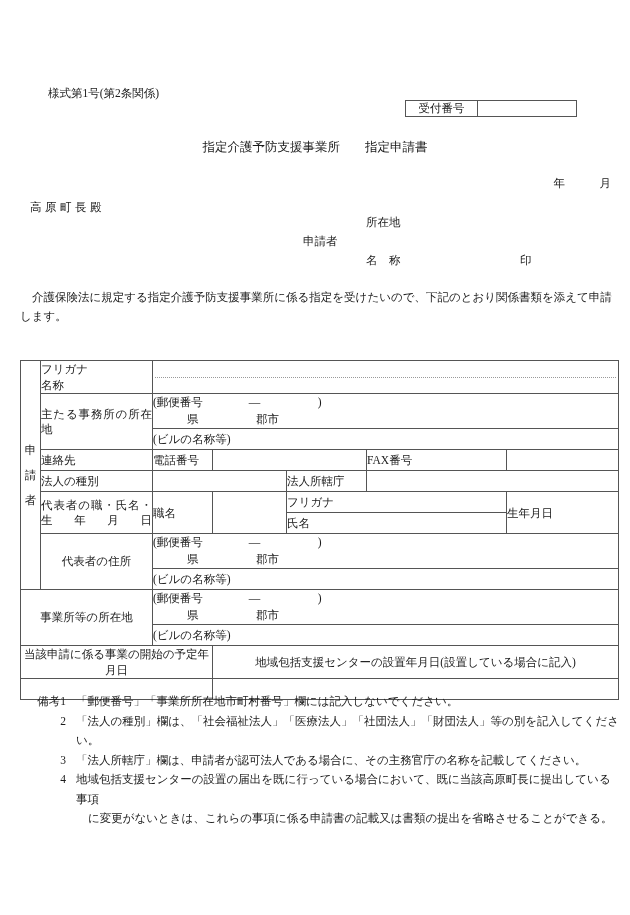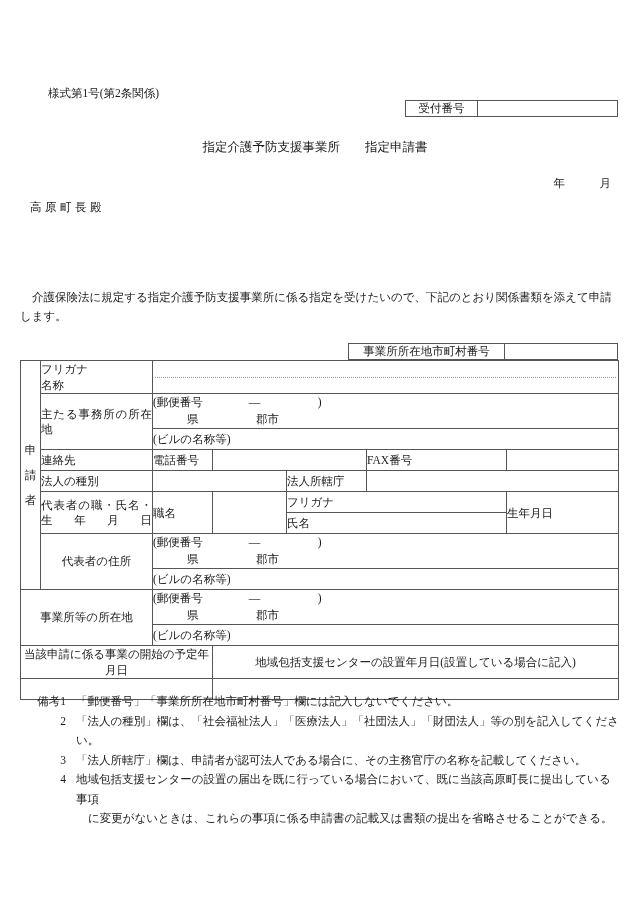--- a/index.html
+++ b/index.html
@@ -28,21 +28,21 @@
     left: 22px;
     top: 86px;
     font-size: 11.5px;
     white-space: nowrap;
     margin-left: 26px;
   }
   .receipt-box {
     position: absolute;
     left: 405px;
     top: 100px;
-    width: 213px;
+    width: 172px;
     height: 17px;
     display: flex;
     border: 1px solid #555;
     box-sizing: border-box;
   }
   .receipt-label {
     width: 72px;
     border-right: 1px solid #555;
     box-sizing: border-box;
     text-align: center;
@@ -259,27 +259,29 @@
     <div class="receipt-label">受付番号</div>
     <div class="receipt-value"></div>
   </div>
 
   <div class="doc-title">指定介護予防支援事業所　　指定申請書</div>
 
   <div class="date-line">年　　　月　　　日</div>
 
   <div class="addressee">高原町長殿</div>
 
+  <div class="applicant-block">
+    <div class="ab-location">所在地</div>
+    <div class="ab-applicant">申請者</div>
+    <div class="ab-name">名　称</div>
+    <div class="ab-seal">印</div>
+  </div>
 
   <div class="intro">介護保険法に規定する指定介護予防支援事業所に係る指定を受けたいので、下記のとおり関係書類を添えて申請します。</div>
 
-  <div class="muni-box">
-    <div class="muni-label">事業所所在地市町村番号</div>
-    <div class="muni-value"></div>
-  </div>
 
   <table class="main-table">
     <colgroup>
       <col style="width:20px">
       <col style="width:112px">
       <col style="width:60px">
       <col style="width:74px">
       <col style="width:80px">
       <col style="width:140px">
       <col style="width:112px">

